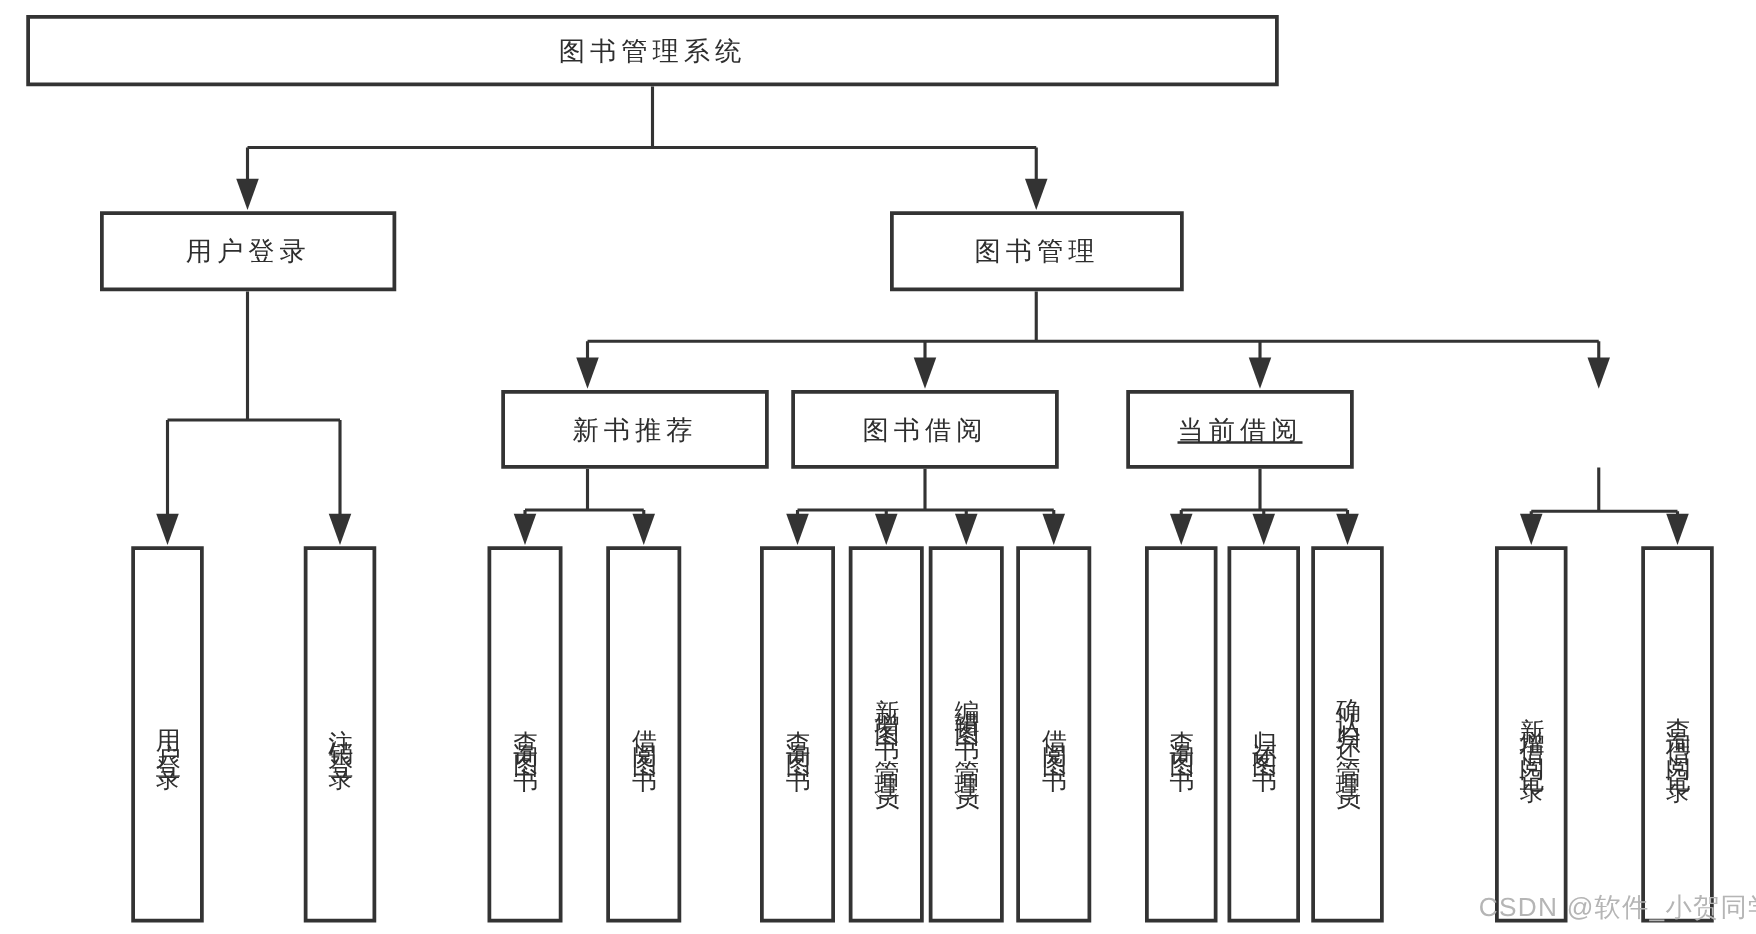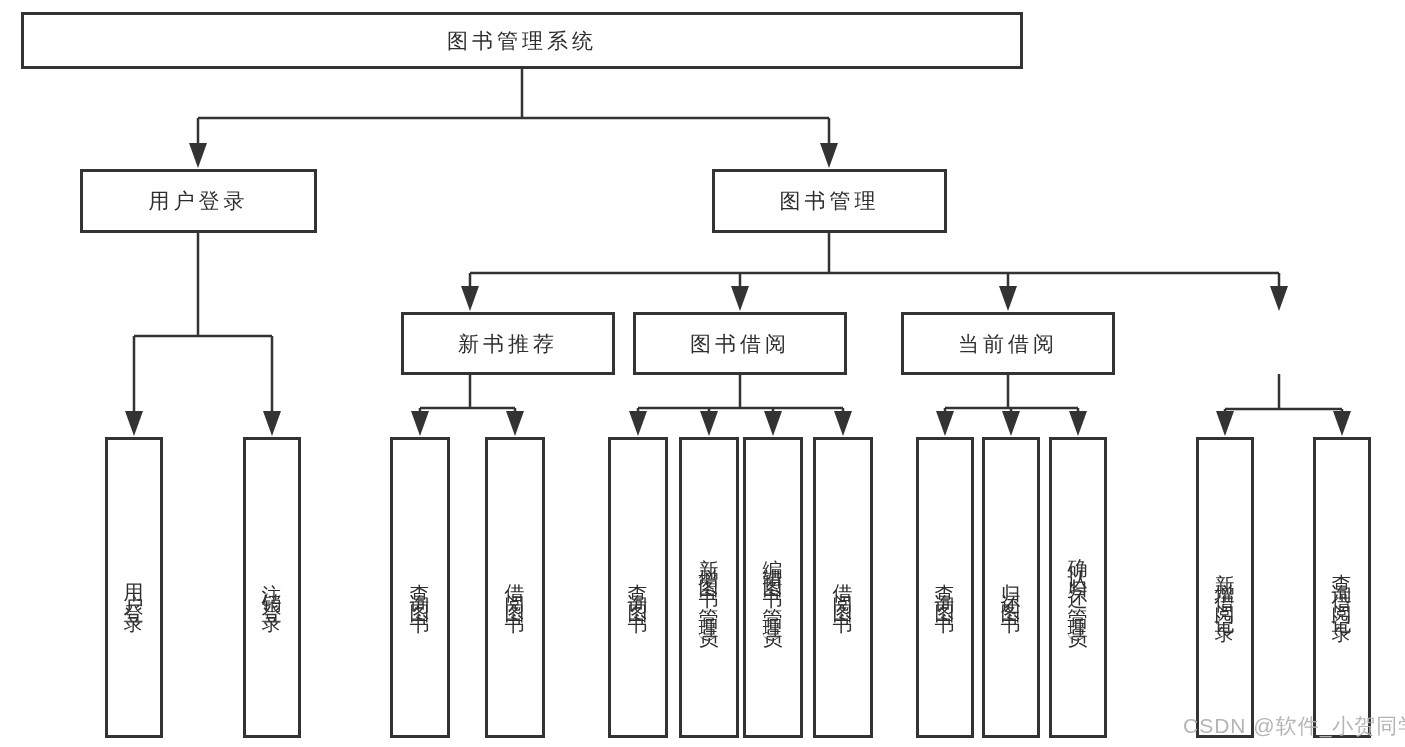--- a/index.html
+++ b/index.html
@@ -79,21 +79,21 @@
     </g>
   </svg>
 
   <div class="hbox" style="left:21px;top:12px;width:1002px;height:57px;">图书管理系统</div>
 
   <div class="hbox" style="left:80px;top:169px;width:237px;height:64px;">用户登录</div>
   <div class="hbox" style="left:712px;top:169px;width:235px;height:64px;text-align:right;">图书管理</div>
 
   <div class="hbox" style="left:363px;top:312px;width:214px;height:63px;margin-left:38px;">新书推荐</div>
   <div class="hbox" style="left:633px;top:312px;width:214px;height:63px;">图书借阅</div>
-  <div class="hbox" style="left:901px;top:312px;width:214px;height:63px;">当前借阅</div>
+  <div class="hbox" style="left:901px;top:312px;width:182px;height:63px;text-decoration:underline;">当前借阅</div>
 
   <div class="vbox" style="left:105px;top:437px;width:58px;height:301px;">
     <span class="vtext">用户登录</span>
   </div>
   <div class="vbox" style="left:243px;top:437px;width:58px;height:301px;">
     <span class="vtext">注销登录</span>
   </div>
 
   <div class="vbox" style="left:390px;top:437px;width:60px;height:301px;">
     <span class="vtext">查询图书</span>

